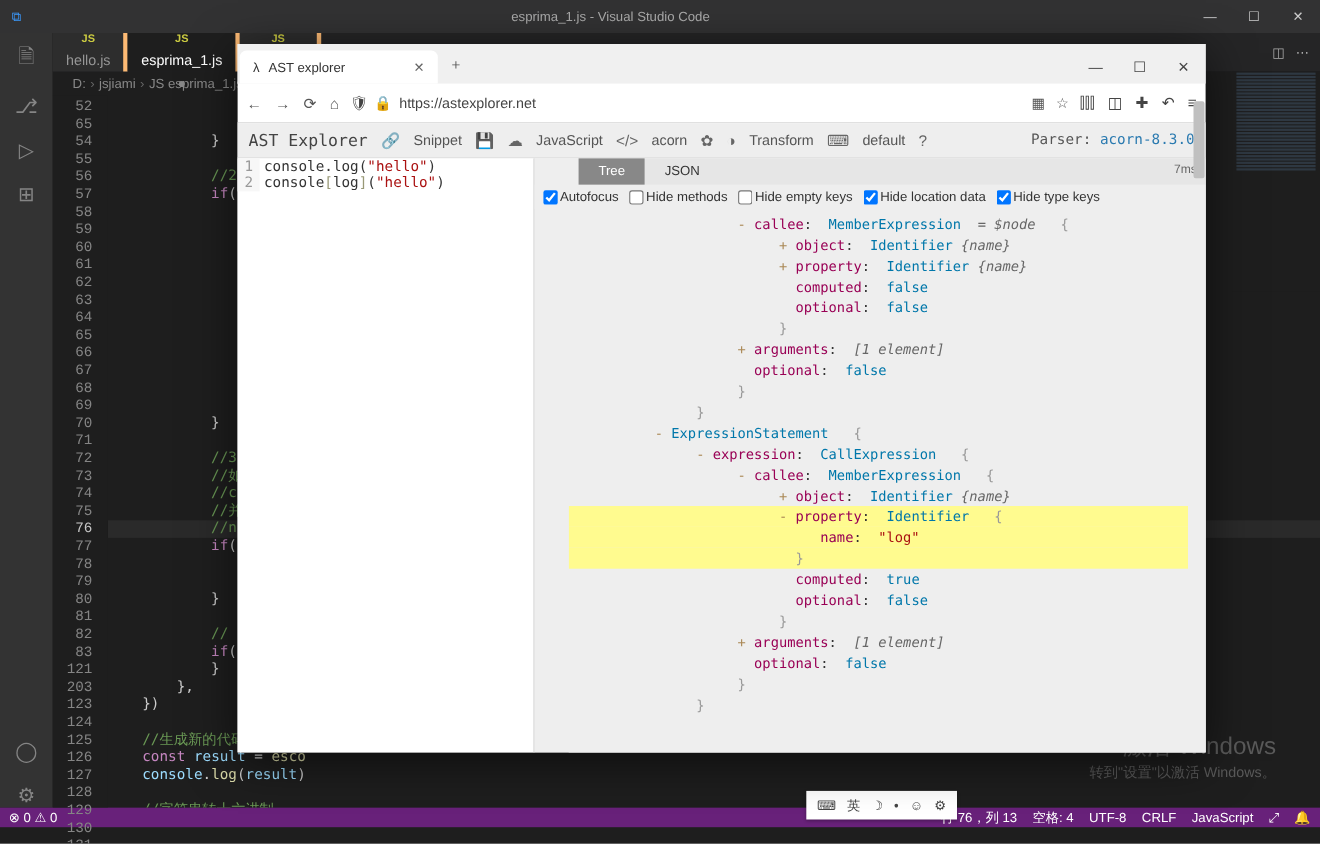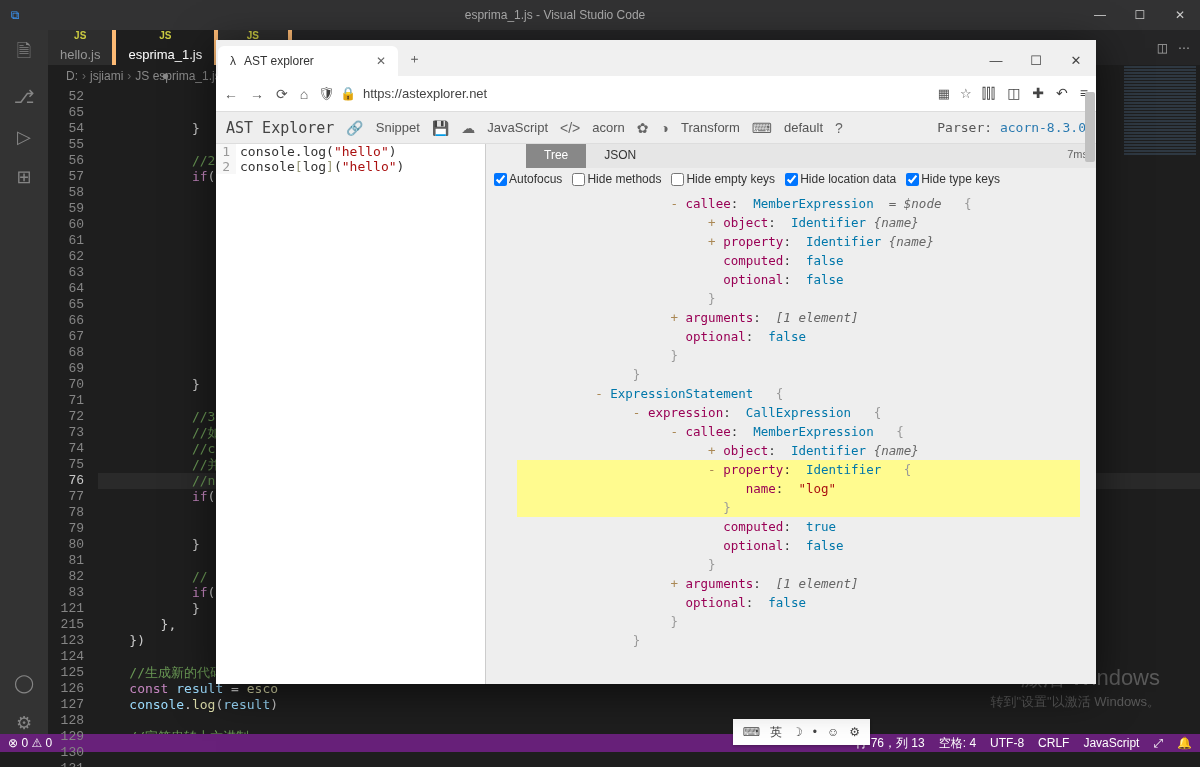--- a/index.html
+++ b/index.html
@@ -174,21 +174,21 @@
           <div class="ln">75</div>
           <div class="ln cur">76</div>
           <div class="ln">77</div>
           <div class="ln">78</div>
           <div class="ln">79</div>
           <div class="ln">80</div>
           <div class="ln">81</div>
           <div class="ln">82</div>
           <div class="ln">83</div>
           <div class="ln">121</div>
-          <div class="ln">215</div>
+          <div class="ln">203</div>
           <div class="ln">123</div>
           <div class="ln">124</div>
           <div class="ln">125</div>
           <div class="ln">126</div>
           <div class="ln">127</div>
           <div class="ln">128</div>
           <div class="ln">129</div>
           <div class="ln">130</div>
           <div class="ln">131</div>
         </div>

